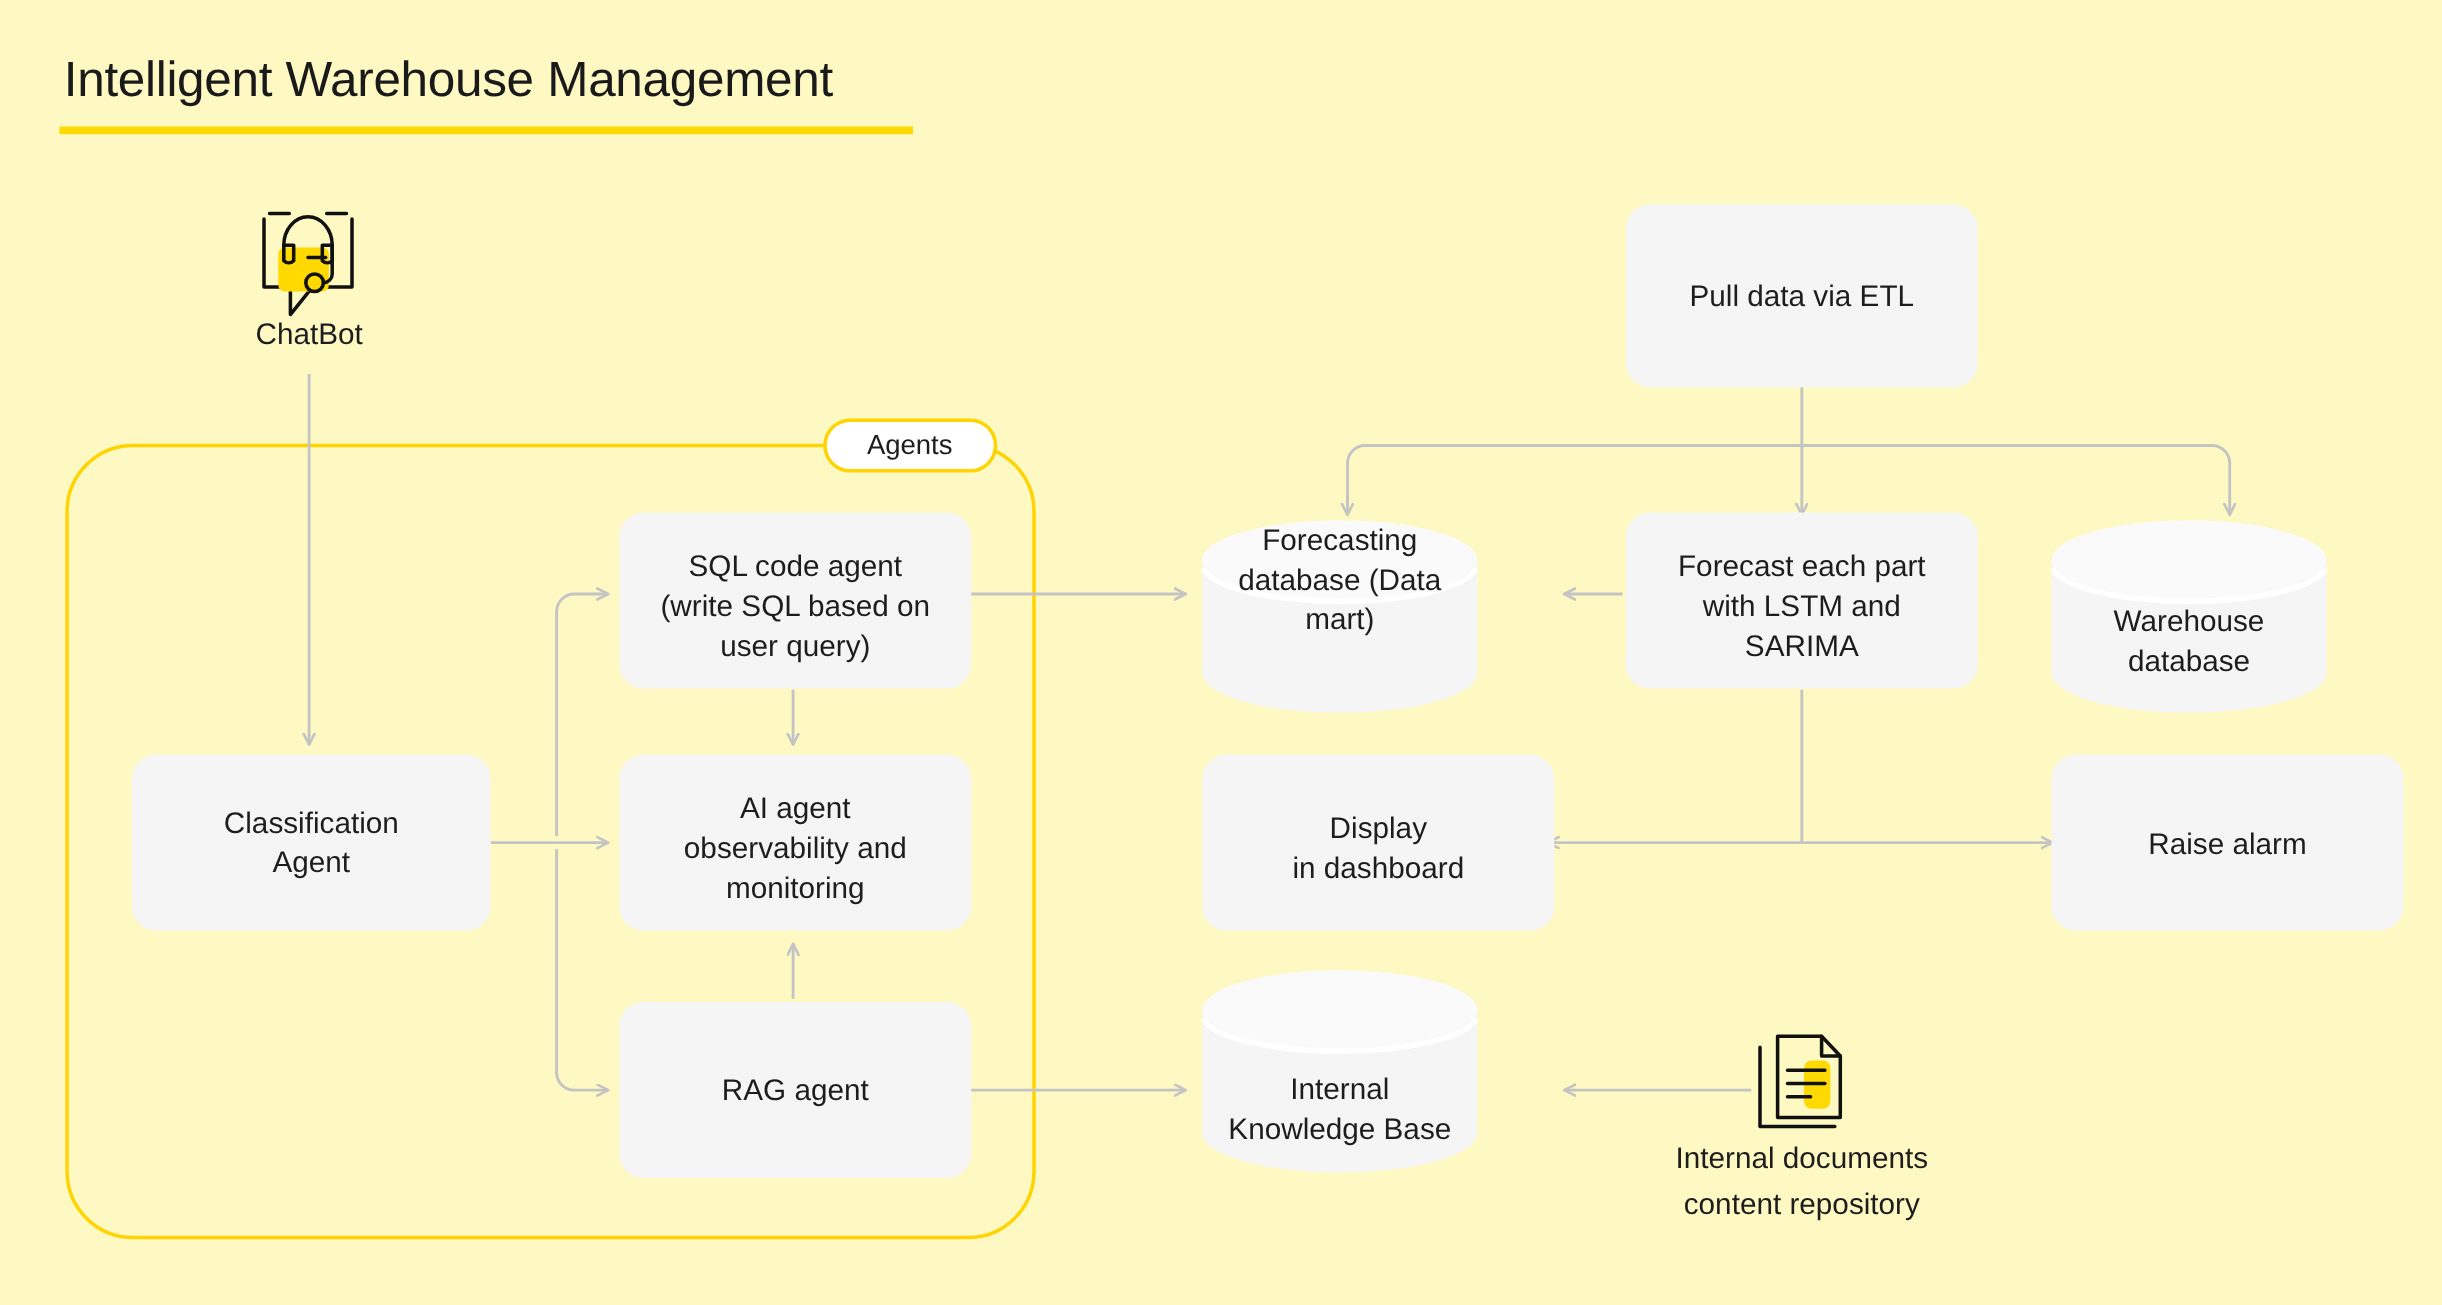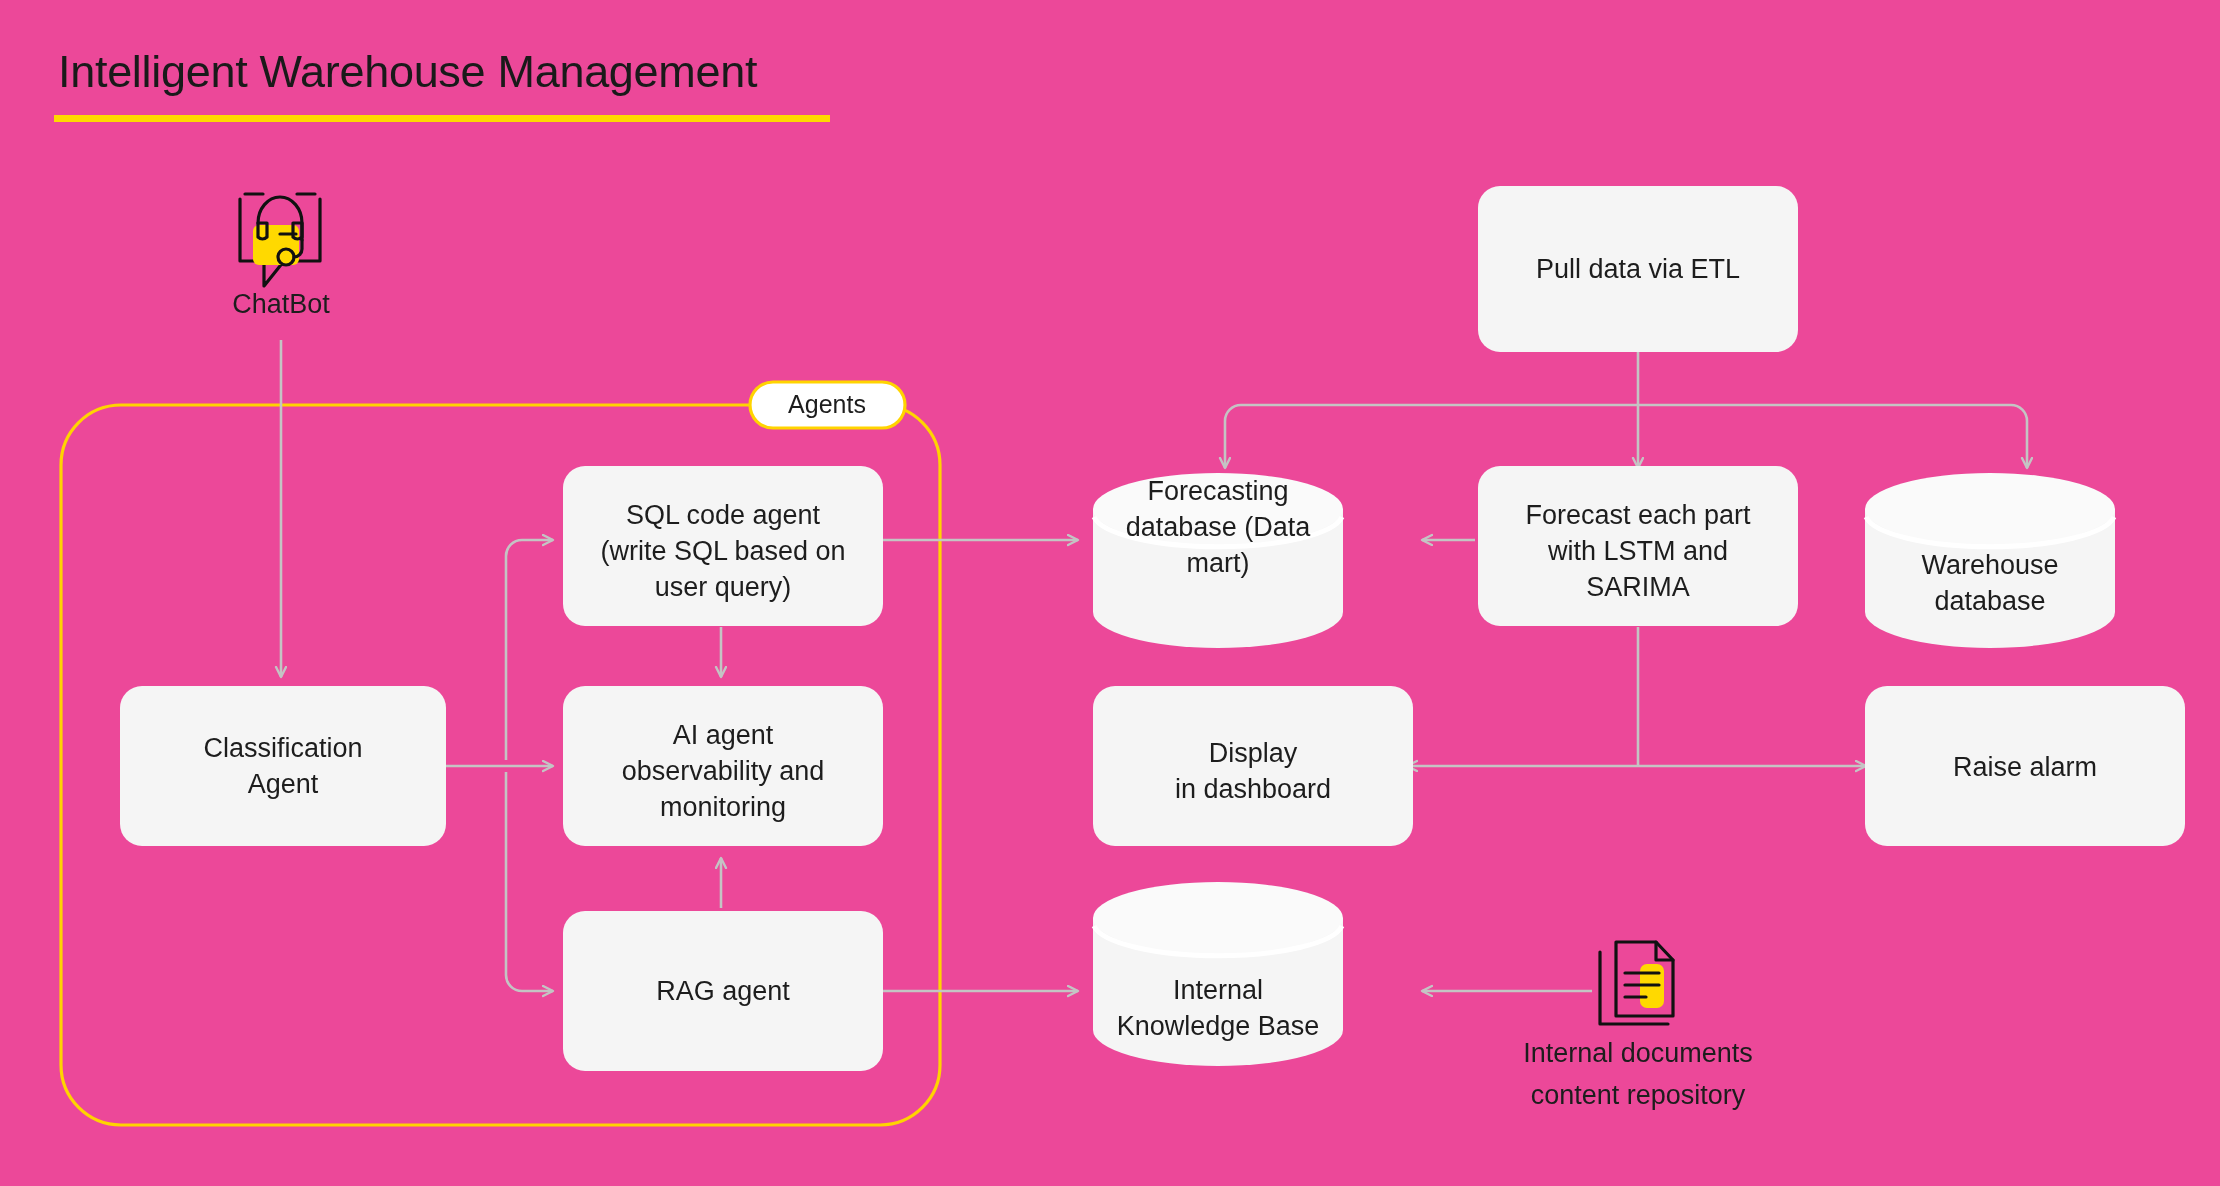--- a/index.html
+++ b/index.html
@@ -11,21 +11,21 @@
     width: 2220px;
     height: 1186px;
     font-family: "Liberation Sans", sans-serif;
     overflow: hidden;
     position: relative;
   }
   #stage {
     position: relative;
     width: 2220px;
     height: 1186px;
-    background: #ec4899;
+    background: #fef9c3;
   }
   .page-title {
     position: absolute;
     left: 58px;
     top: 46px;
     font-size: 45px;
     font-weight: 400;
     color: #1a1a1a;
     letter-spacing: -0.3px;
     white-space: nowrap;

